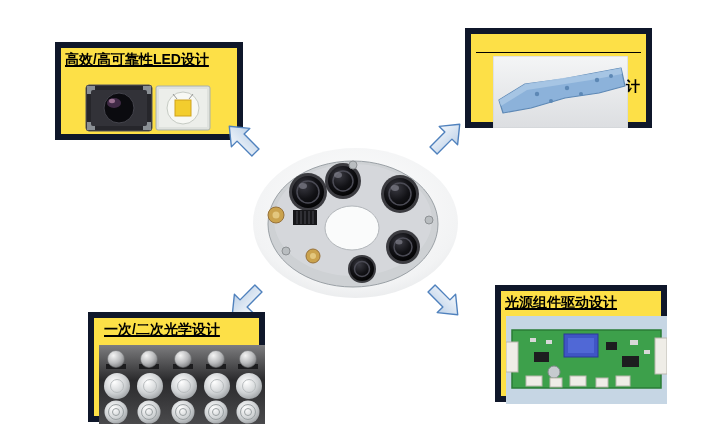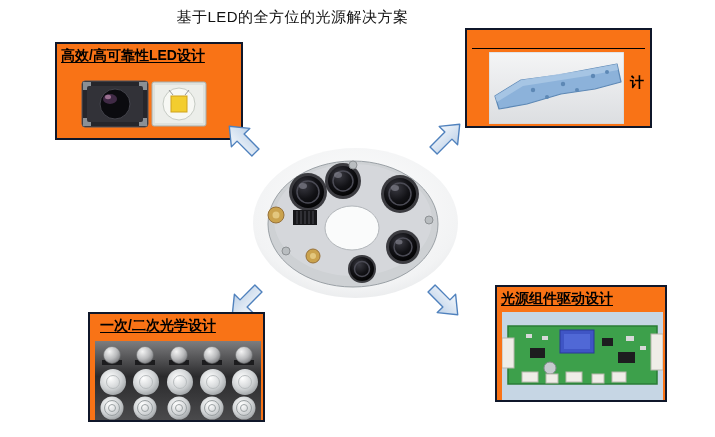--- a/index.html
+++ b/index.html
@@ -3,21 +3,21 @@
 <meta charset="utf-8">
 <style>
   * { margin:0; padding:0; box-sizing:border-box; }
   html,body { background:#ffffff; }
   body { font-family:"Liberation Sans","DejaVu Sans",sans-serif; color:#000; }
   .canvas { position:relative; width:715px; height:437px; background:#ffffff; overflow:hidden; }
 
   .slide-title { position:absolute; left:120px; top:8px; width:345px; text-align:center;
                  font-size:15px; letter-spacing:.5px; color:#111; }
 
-  .box { position:absolute; background:#f97316; border:2px solid #0f172a; }
+  .box { position:absolute; background:#fde047; border:6px solid #0f172a;text-decoration:underline; }
   .box-label { font-weight:bold; font-size:14px; color:#000; text-decoration:underline;
                text-underline-offset:2px; padding:3px 4px 0 4px; white-space:nowrap; }
 
   .box-tl { left:55px;  top:42px;  width:188px; height:98px;  }
   .box-tr { left:465px; top:28px;  width:187px; height:100px; }
   .box-bl { left:88px;  top:312px; width:177px; height:110px; }
   .box-br { left:495px; top:285px; width:172px; height:117px; }
 
   .tl-images { position:absolute; left:24px; top:36px; display:flex; align-items:flex-start; }
   .tl-images svg { display:block; }
@@ -39,21 +39,20 @@
   .arrow-tl { left:222px; top:124px; transform:rotate(-135deg); }
   .arrow-tr { left:427px; top:122px; transform:rotate(-45deg);  }
   .arrow-bl { left:225px; top:287px; transform:rotate(135deg);  }
   .arrow-br { left:425px; top:287px; transform:rotate(45deg);   }
 </style>
 </head>
 <body>
 
 <div class="canvas">
 
-  <div class="slide-title">基于LED的全方位的光源解决方案</div>
 
   <div class="box box-tl">
     <div class="box-label">高效/高可靠性LED设计</div>
     <div class="tl-images">
       <svg width="68" height="48" viewBox="0 0 68 48">
         <rect x="1" y="1" width="66" height="46" rx="3" fill="#26262b" stroke="#55555c"></rect>
         <rect x="2" y="2" width="8" height="8" fill="#8b9095"></rect>
         <rect x="58" y="2" width="8" height="8" fill="#8b9095"></rect>
         <rect x="2" y="38" width="8" height="8" fill="#8b9095"></rect>
         <rect x="58" y="38" width="8" height="8" fill="#8b9095"></rect>

